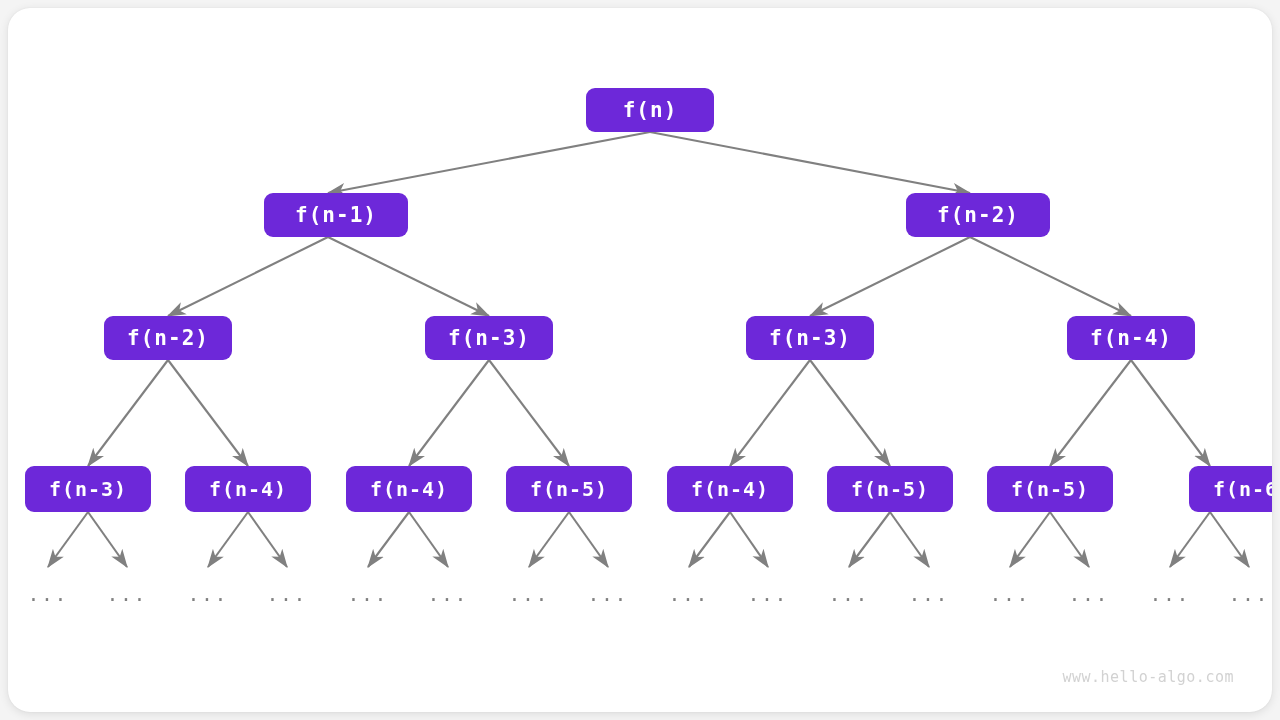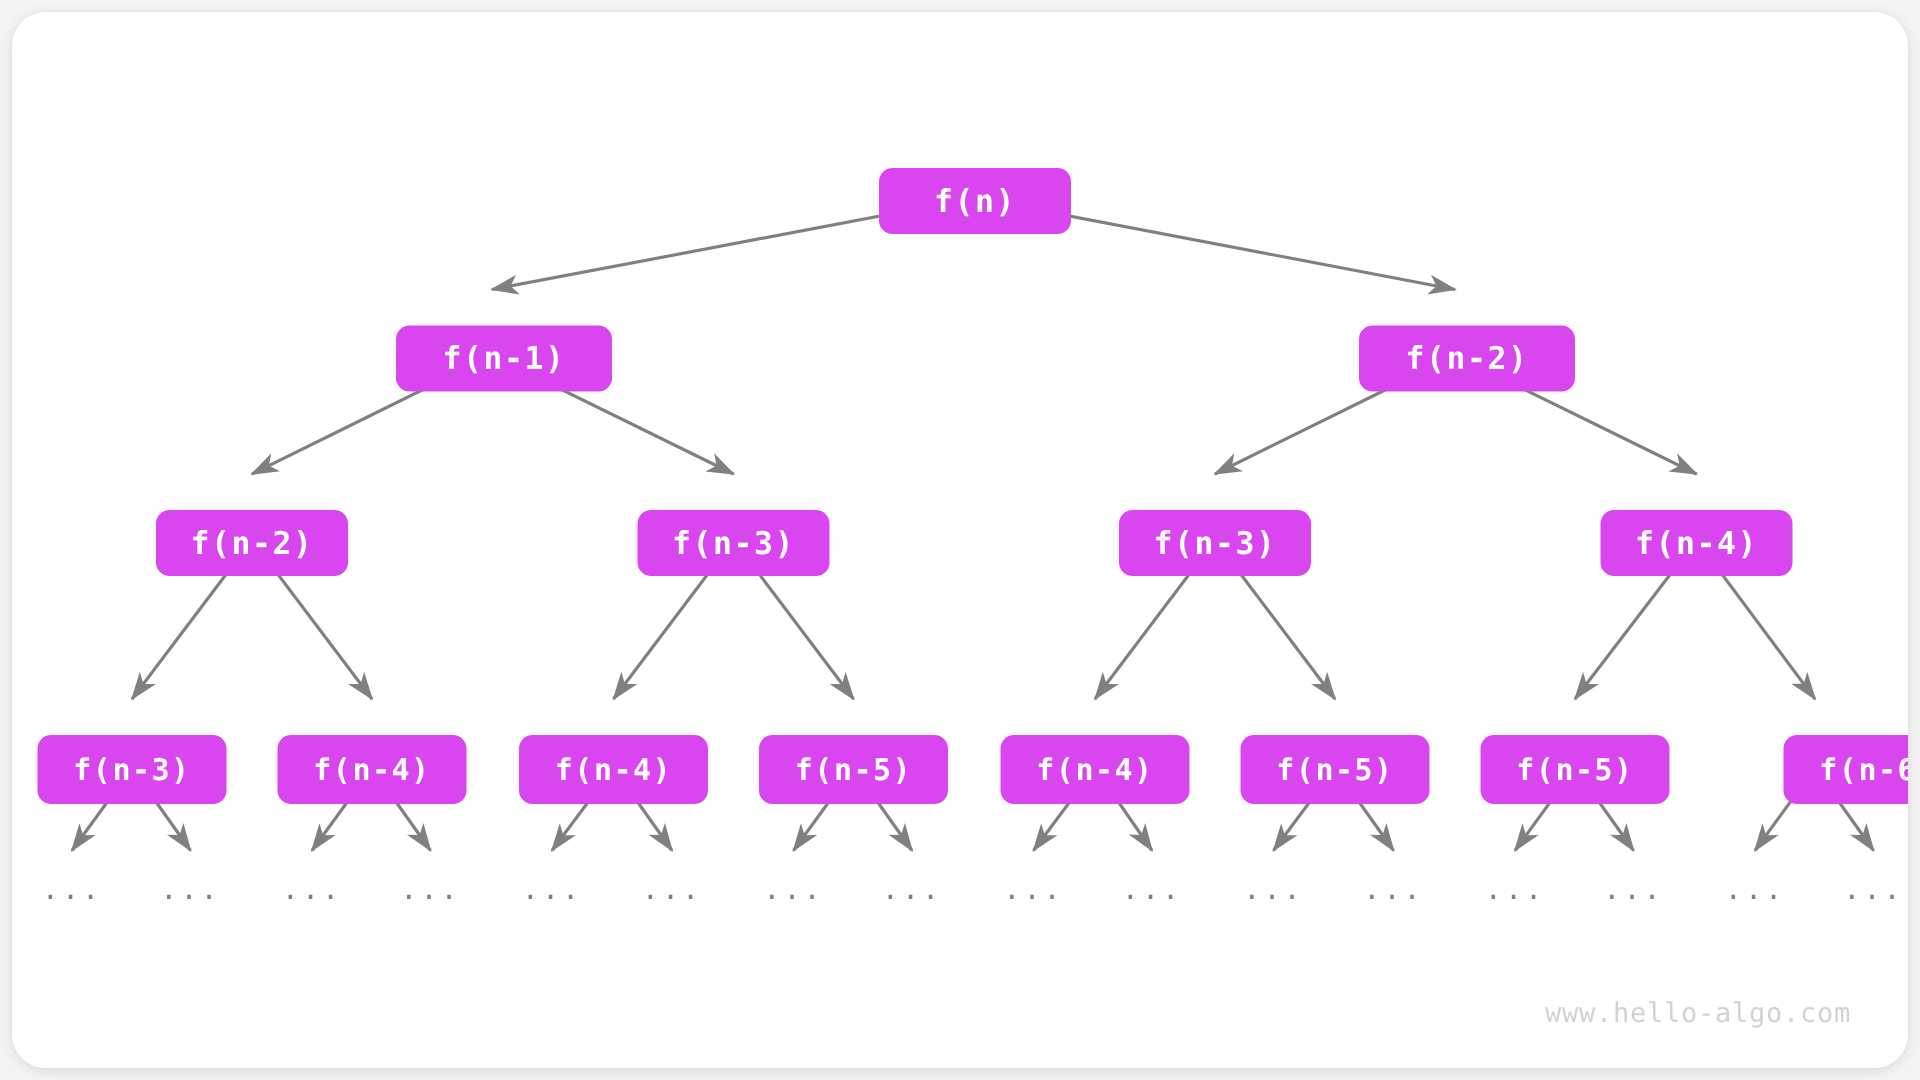--- a/index.html
+++ b/index.html
@@ -39,31 +39,30 @@
     top: 0;
     width: 1280px;
     height: 720px;
     pointer-events: none;
   }
 
   
   .node {
     position: absolute;
     box-sizing: border-box;
-    background: #d946ef;
+    background: #6d28d9;
     border-radius: 9px;
     color: #ffffff;
     font-family: "DejaVu Sans Mono", monospace;
     font-weight: bold;
     display: flex;
     align-items: center;
     justify-content: center;
     letter-spacing: 1px;
     white-space: nowrap;
-    margin-top: 24px;
   }
 
   .node.lvl0 { width: 128px; height: 44px; font-size: 21px; }
   .node.lvl1 { width: 144px; height: 44px; font-size: 21px; }
   .node.lvl2 { width: 128px; height: 44px; font-size: 21px; }
   .node.lvl3 { width: 126px; height: 46px; font-size: 20px; }
 
   
   .ellipsis {
     position: absolute;
@@ -76,21 +75,21 @@
     line-height: 1;
   }
 
   
   #watermark {
     position: absolute;
     right: 38px;
     bottom: 26px;
     color: #d2d2d2;
     font-family: "DejaVu Sans Mono", monospace;
-    font-size: 18px;
+    font-size: 15px;
     letter-spacing: 0.5px;
     white-space: nowrap;
   }
 </style>
 </head>
 <body>
 
 <div id="canvas">
   <div id="card">
 

